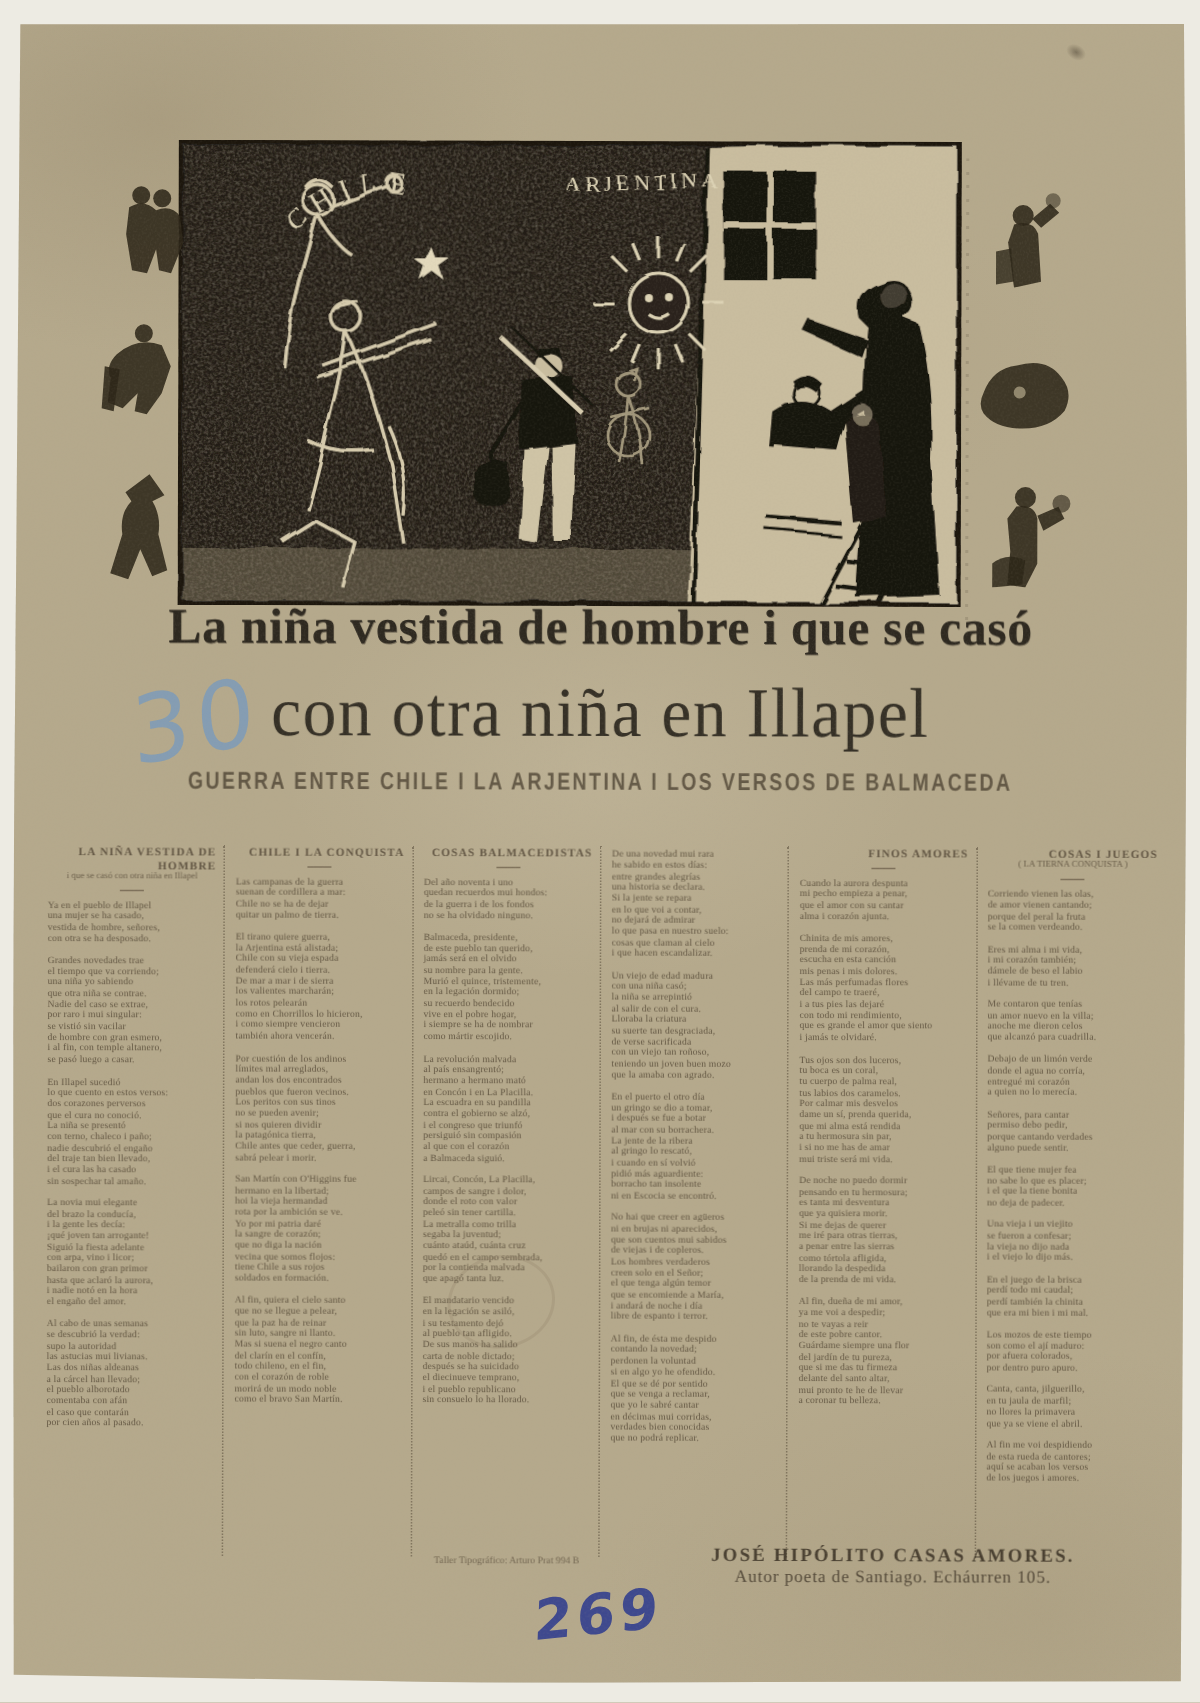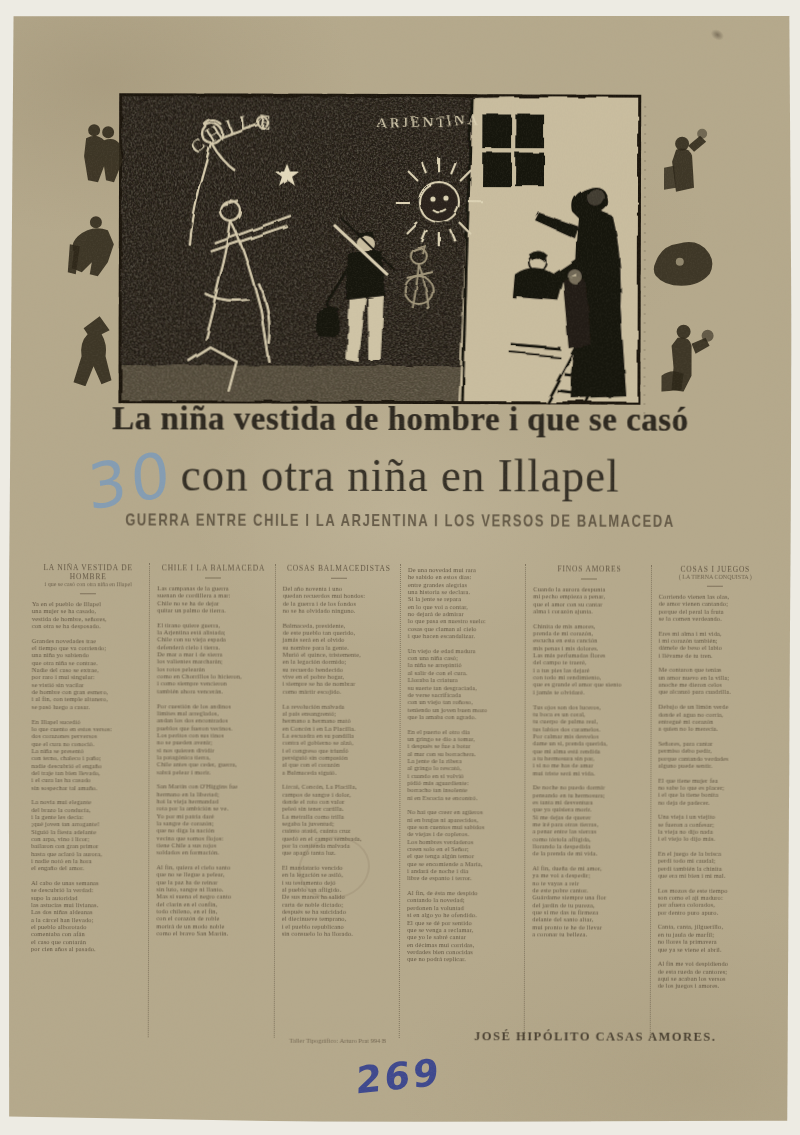--- a/index.html
+++ b/index.html
@@ -46,22 +46,22 @@
     letter-spacing:4px;font-weight:normal;}
   .hw269{position:absolute;left:348px;top:1040px;font-family:"DejaVu Sans",sans-serif;
     font-size:37px;font-weight:bold;color:#35418f;opacity:.92;
     transform:rotate(-6deg) skewX(-8deg);letter-spacing:3px;}
 
   
   #columns{position:absolute;left:16px;top:549px;width:752px;height:474px;
     display:grid;grid-template-columns:repeat(6,1fr);}
   .col{padding:0 5px 0 7px;border-right:1px dotted rgba(86,74,56,.55);overflow:hidden;}
   .col:last-child{border-right:none;}
-  .colhead{font-size:7.5px;letter-spacing:.8px;text-align:center;color:#4e4232;
-    font-weight:normal;line-height:9px;filter:blur(.2px);opacity:.8;}
+  .colhead{font-size:7.5px;letter-spacing:.8px;text-align:right;color:#4e4232;
+    font-weight:bold;line-height:9px;filter:blur(.2px);opacity:.8;}
   .colsub{font-size:6px;text-align:center;color:#544836;line-height:7px;
     filter:blur(.25px);opacity:.75;}
   .coldiv{display:block;width:16px;height:1px;background:#5a4d3a;opacity:.6;
     margin:5px auto 6px auto;}
   .verse{font-size:6.4px;line-height:7.35px;color:#514533;white-space:pre-line;
     letter-spacing:.15px;filter:blur(.24px);opacity:.84;}
 
   
   .imprint{position:absolute;left:215px;top:1022px;width:230px;font-size:6.5px;
     color:#564a38;opacity:.7;filter:blur(.3px);text-align:center;}
@@ -307,21 +307,21 @@
 supo la autoridad
 las astucias mui livianas.
 Las dos niñas aldeanas
 a la cárcel han llevado;
 el pueblo alborotado
 comentaba con afán
 el caso que contarán
 por cien años al pasado.</div>
       </div>
       <div class="col">
-        <div class="colhead">CHILE I LA BALMACEDA</div>
+        <div class="colhead">CHILE I LA CONQUISTA</div>
         <span class="coldiv"></span>
         <div class="verse">Las campanas de la guerra
 suenan de cordillera a mar:
 Chile no se ha de dejar
 quitar un palmo de tierra.
 
 El tirano quiere guerra,
 la Arjentina está alistada;
 Chile con su vieja espada
 defenderá cielo i tierra.
@@ -582,20 +582,21 @@
 Al fin me voi despidiendo
 de esta rueda de cantores;
 aquí se acaban los versos
 de los juegos i amores.</div>
       </div>
     </div>
 
     <div class="imprint">Taller Tipográfico: Arturo Prat 994 B</div>
     <div class="author">
       <div class="l1">JOSÉ HIPÓLITO CASAS AMORES.</div>
+      <div class="l2">Autor poeta de Santiago. Echáurren 105.</div>
     </div>
     <div class="hw269">269</div>
 
     <div class="stamp"></div>
     <div class="corner-mark"></div>
 
     <svg class="grain" width="782" height="1107">
       <filter id="pgrain">
           <feTurbulence type="fractalNoise" baseFrequency="0.8" numOctaves="2"></feTurbulence>
           <feColorMatrix type="matrix" values="0 0 0 0 0.45  0 0 0 0 0.40  0 0 0 0 0.30  0 0 0 0.5 -0.22"></feColorMatrix>

